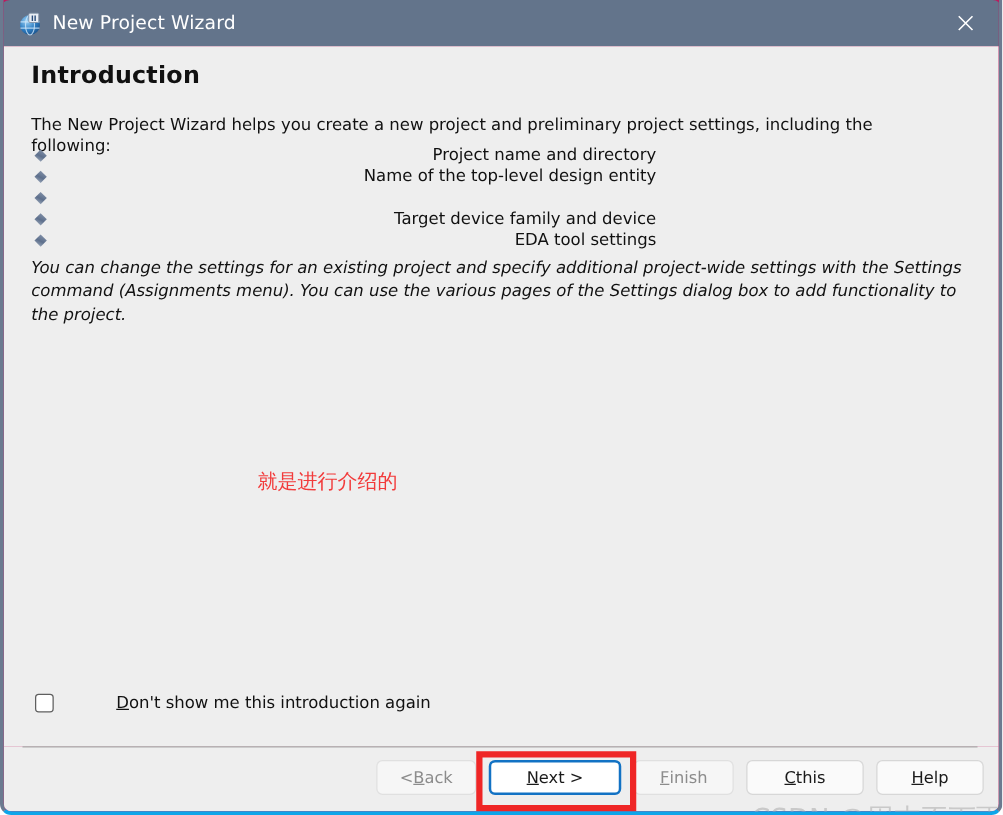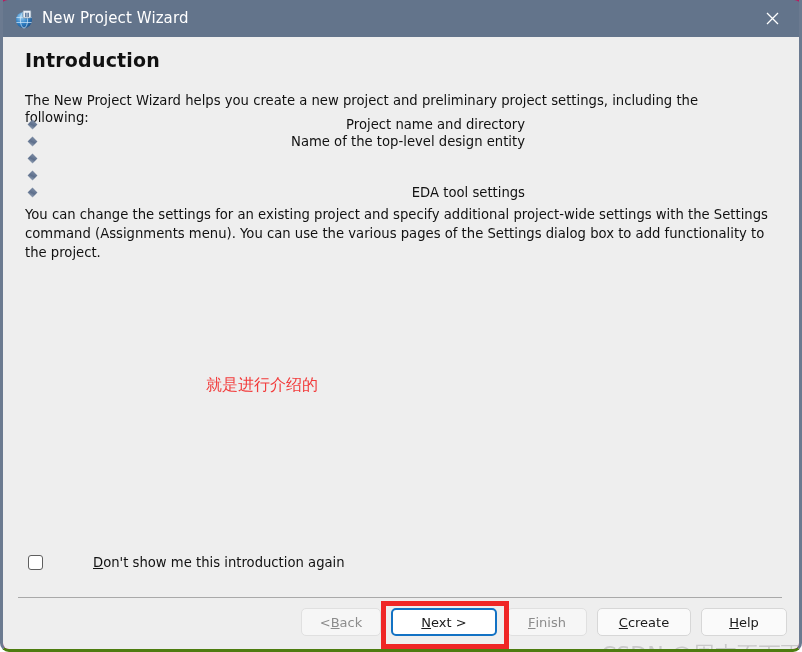--- a/index.html
+++ b/index.html
@@ -18,21 +18,21 @@
   #window {
     position: absolute;
     left: 0;
     top: 0;
     width: 802px;
     height: 652px;
     box-sizing: border-box;
     background: #be185d;
     border-left: 3px solid #6b7a90;
     border-right: 3px solid #6b7a90;
-    border-bottom: 3px solid #4d7c0f;
+    border-bottom: 3px solid #0ea5e9;
     border-radius: 0 0 9px 9px;
     overflow: hidden;
   }
 
   
   #titlebar {
     position: absolute;
     left: -3px;
     top: 0;
     width: 802px;
@@ -122,20 +122,21 @@
     transform: rotate(45deg);
   }
   #settings-paragraph {
     position: absolute;
     left: 22px;
     top: 168px;
     width: 752px;
     font-size: 13.2px;
     color: #111111;
     line-height: 19px;
+    font-style: italic;
   }
   #annotation-note {
     position: absolute;
     left: 203px;
     top: 338px;
     font-size: 16px;
     color: #f23b3b;
     font-family: "DejaVu Sans", "Liberation Sans", sans-serif;
     white-space: nowrap;
   }
@@ -289,20 +290,21 @@
       </li>
       <li>
         <span class="bullet-diamond"></span>
         <span>Name of the top-level design entity</span>
       </li>
       <li>
         <span class="bullet-diamond"></span>
       </li>
       <li>
         <span class="bullet-diamond"></span>
+        <span>Target device family and device</span>
       </li>
       <li>
         <span class="bullet-diamond"></span>
         <span>EDA tool settings</span>
       </li>
     </ul>
 
     <div id="settings-paragraph">You can change the settings for an existing project and specify additional project-wide settings with the Settings command (Assignments menu). You can use the various pages of the Settings dialog box to add functionality to the project.</div>
 
     <div id="annotation-note">就是进行介绍的</div>
@@ -331,21 +333,21 @@
 
     <div id="btn-finish" class="wiz-button disabled">
       <span></span>
         <span class="accel">F</span>
         <span>inish</span>
     </div>
 
     <div id="btn-cancel" class="wiz-button">
       <span></span>
         <span class="accel">C</span>
-        <span>create</span>
+        <span>this</span>
     </div>
 
     <div id="btn-help" class="wiz-button">
       <span></span>
         <span class="accel">H</span>
         <span>elp</span>
     </div>
   </div>
 
   <div id="next-highlight"></div>

